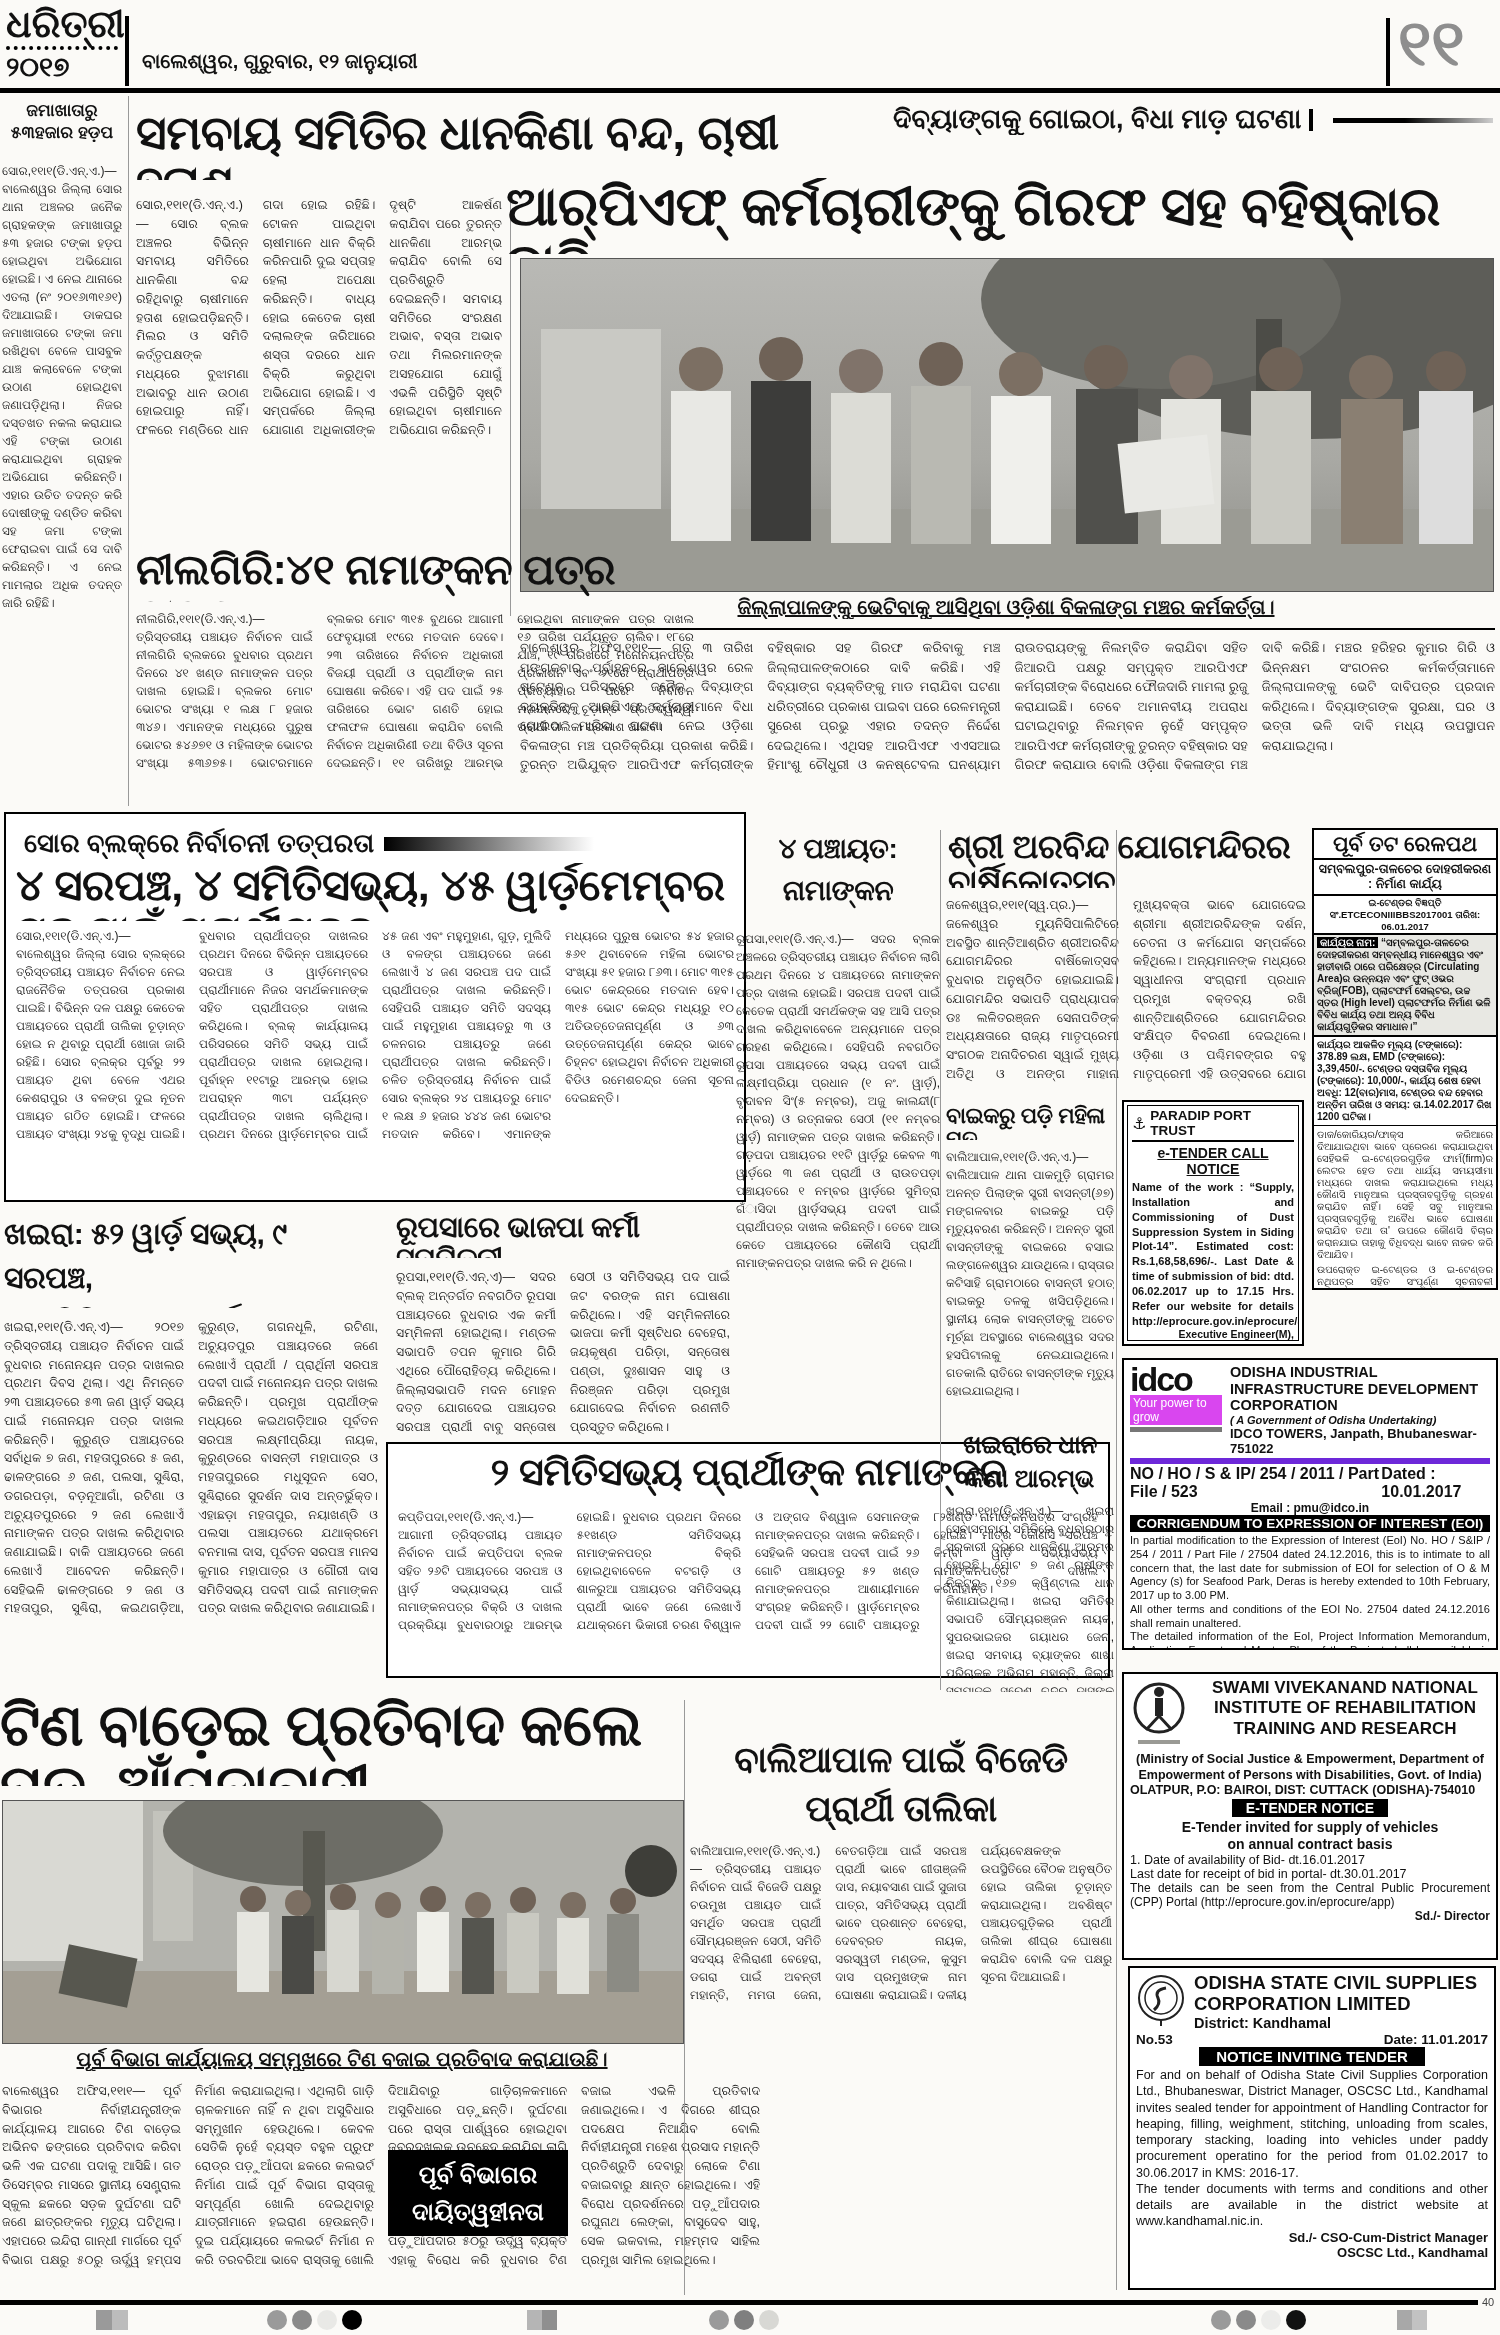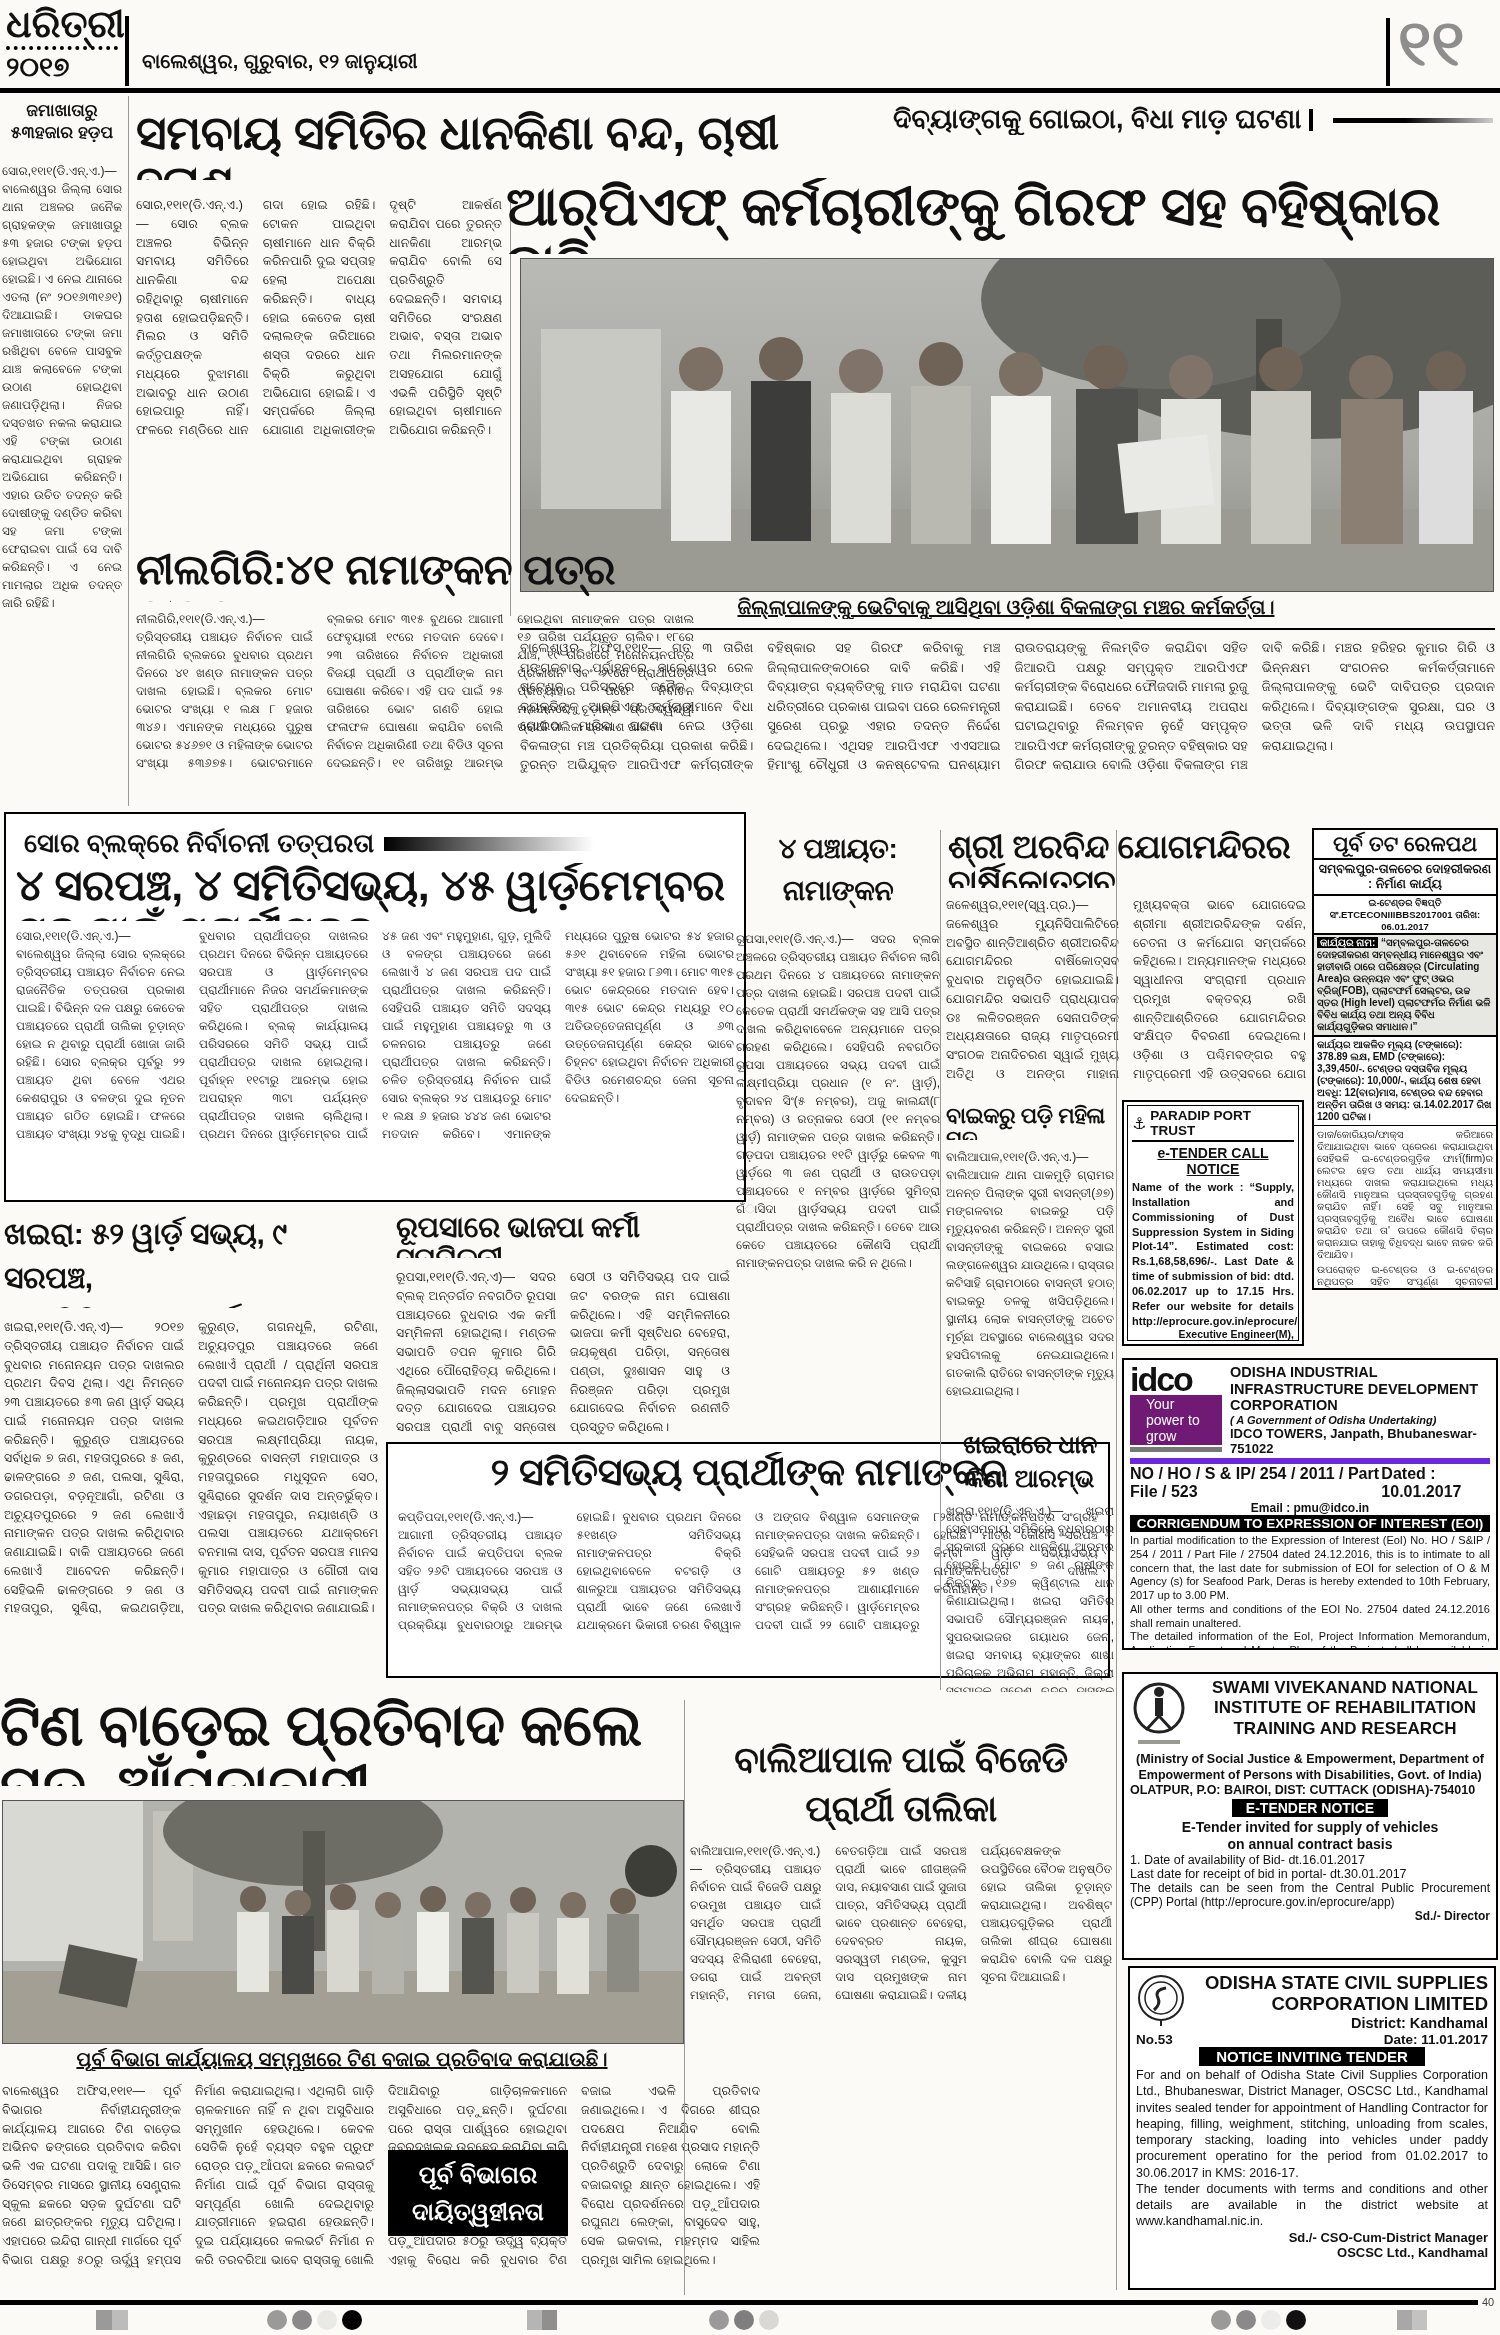--- a/index.html
+++ b/index.html
@@ -19,21 +19,21 @@
   .box{border:2px solid #000;background:#fff;overflow:hidden;box-sizing:border-box;}
   .inv{background:#000;color:#fff;}
   .ad{font-family:"Liberation Sans","DejaVu Sans",sans-serif;box-sizing:border-box;}
   .ad p{margin:3px 0;}
   .ctr{text-align:center;}
   .rt{text-align:right;}
   .prewrap{white-space:pre-line;}
   .u{text-decoration:underline;}
   .pagenum{color:#8e8e8e;font-weight:bold;}
   .dot{border-radius:50%;display:inline-block;}
-  .logoTag{background:#701a75;color:#fff;font-size:14px;padding:1px 16px;display:inline-block;}
+  .logoTag{background:#d946ef;color:#fff;font-size:12px;padding:1px 3px;display:inline-block;}
 </style>
 </head>
 <body>
 
 <div id="page">
 
   <div class="abs" style="left:6px;top:4px;width:112px;">
     <div style="font-size:38px;font-weight:bold;border-bottom:4px dotted #000;line-height:1.1;">ଧରିତ୍ରୀ</div>
     <div style="font-size:27px;font-weight:bold;margin-top:2px;">୨୦୧୭</div>
   </div>
@@ -245,21 +245,21 @@
   <div class="abs box ad" style="left:1128px;top:1966px;width:368px;height:324px;padding:4px 6px;">
     <div style="display:flex;gap:6px;">
       <div style="flex:0 0 52px;">
         <svg width="50" height="56" viewBox="0 0 50 56">
           <circle cx="25" cy="26" r="22" fill="none" stroke="#222" stroke-width="2"></circle>
           <circle cx="25" cy="26" r="16" fill="none" stroke="#222" stroke-width="1.5"></circle>
           <path d="M30 16 q-12 2 -8 10 q3 6 -4 12" fill="none" stroke="#222" stroke-width="3"></path>
           <line x1="25" y1="48" x2="25" y2="54" stroke="#222" stroke-width="2"></line>
         </svg>
       </div>
-      <div style="flex:1;text-align:right;">
+      <div style="flex:1;text-align:left;">
         <div style="font-size:18.5px;font-weight:bold;line-height:1.15;">
           <span>ODISHA STATE CIVIL SUPPLIES</span><br>
           <span>CORPORATION LIMITED</span>
         </div>
         <div style="font-size:14.5px;font-weight:bold;">District: Kandhamal</div>
       </div>
     </div>
     <div style="display:flex;justify-content:space-between;font-size:13.5px;font-weight:bold;">
       <span>No.53</span>
       <span>Date: 11.01.2017</span>

